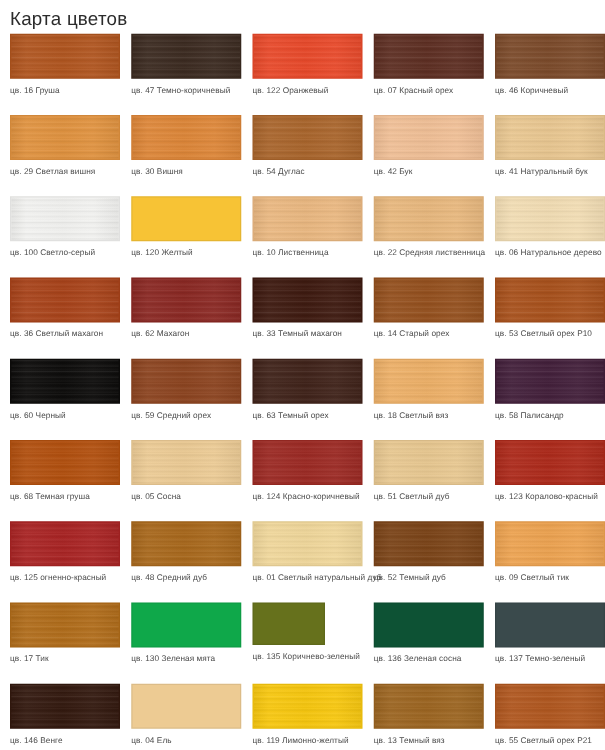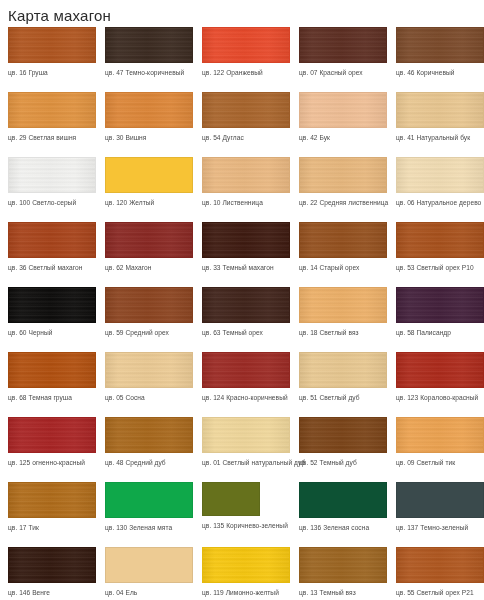--- a/index.html
+++ b/index.html
@@ -118,21 +118,21 @@
     white-space: nowrap;
     letter-spacing: 0.05px;
     font-family: "Liberation Sans", "DejaVu Sans", sans-serif;
   }
 </style>
 </head>
 <body>
 
 <div id="page">
 
-  <h1 class="page-title">Карта махагон</h1>
+  <h1 class="page-title">Карта цветов</h1>
 
   <div class="grid">
       <div class="row">
         <div class="cell">
           <div class="swatch" title="Груша" style="background: rgb(176, 85, 31);"></div>
           <div class="caption">цв. 16 Груша</div>
         </div>
         <div class="cell">
           <div class="swatch" title="Темно-коричневый" style="background: rgb(59, 42, 32);"></div>
           <div class="caption">цв. 47 Темно-коричневый</div>

